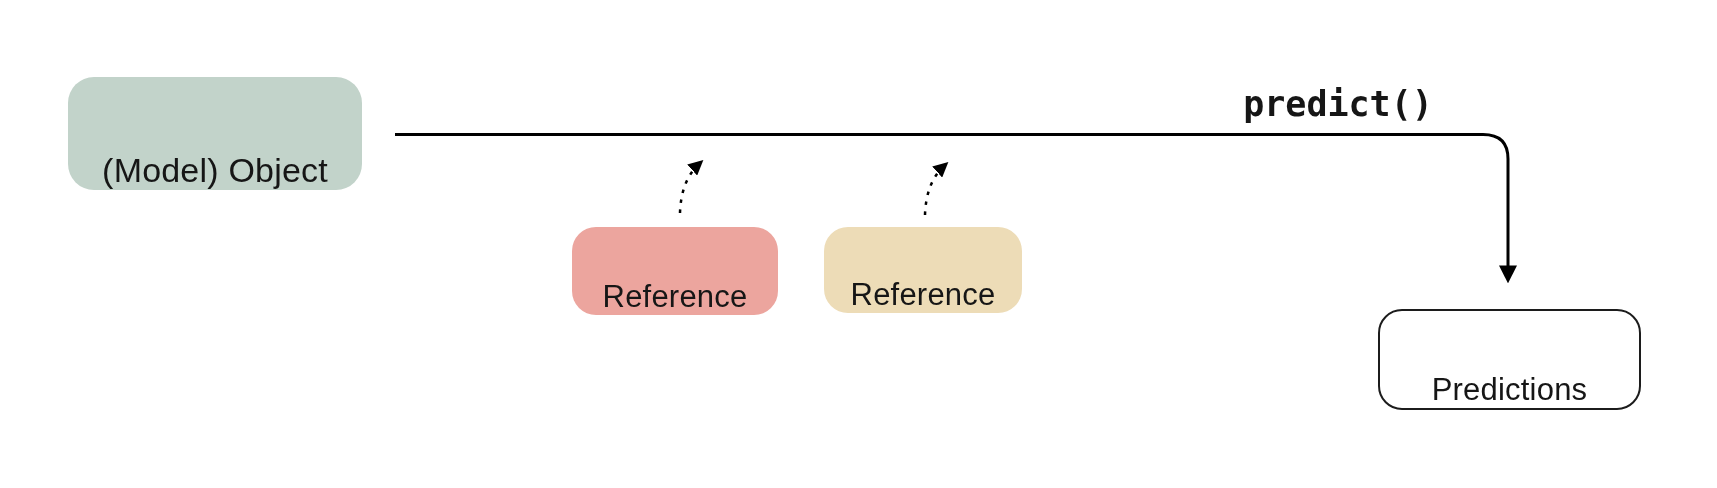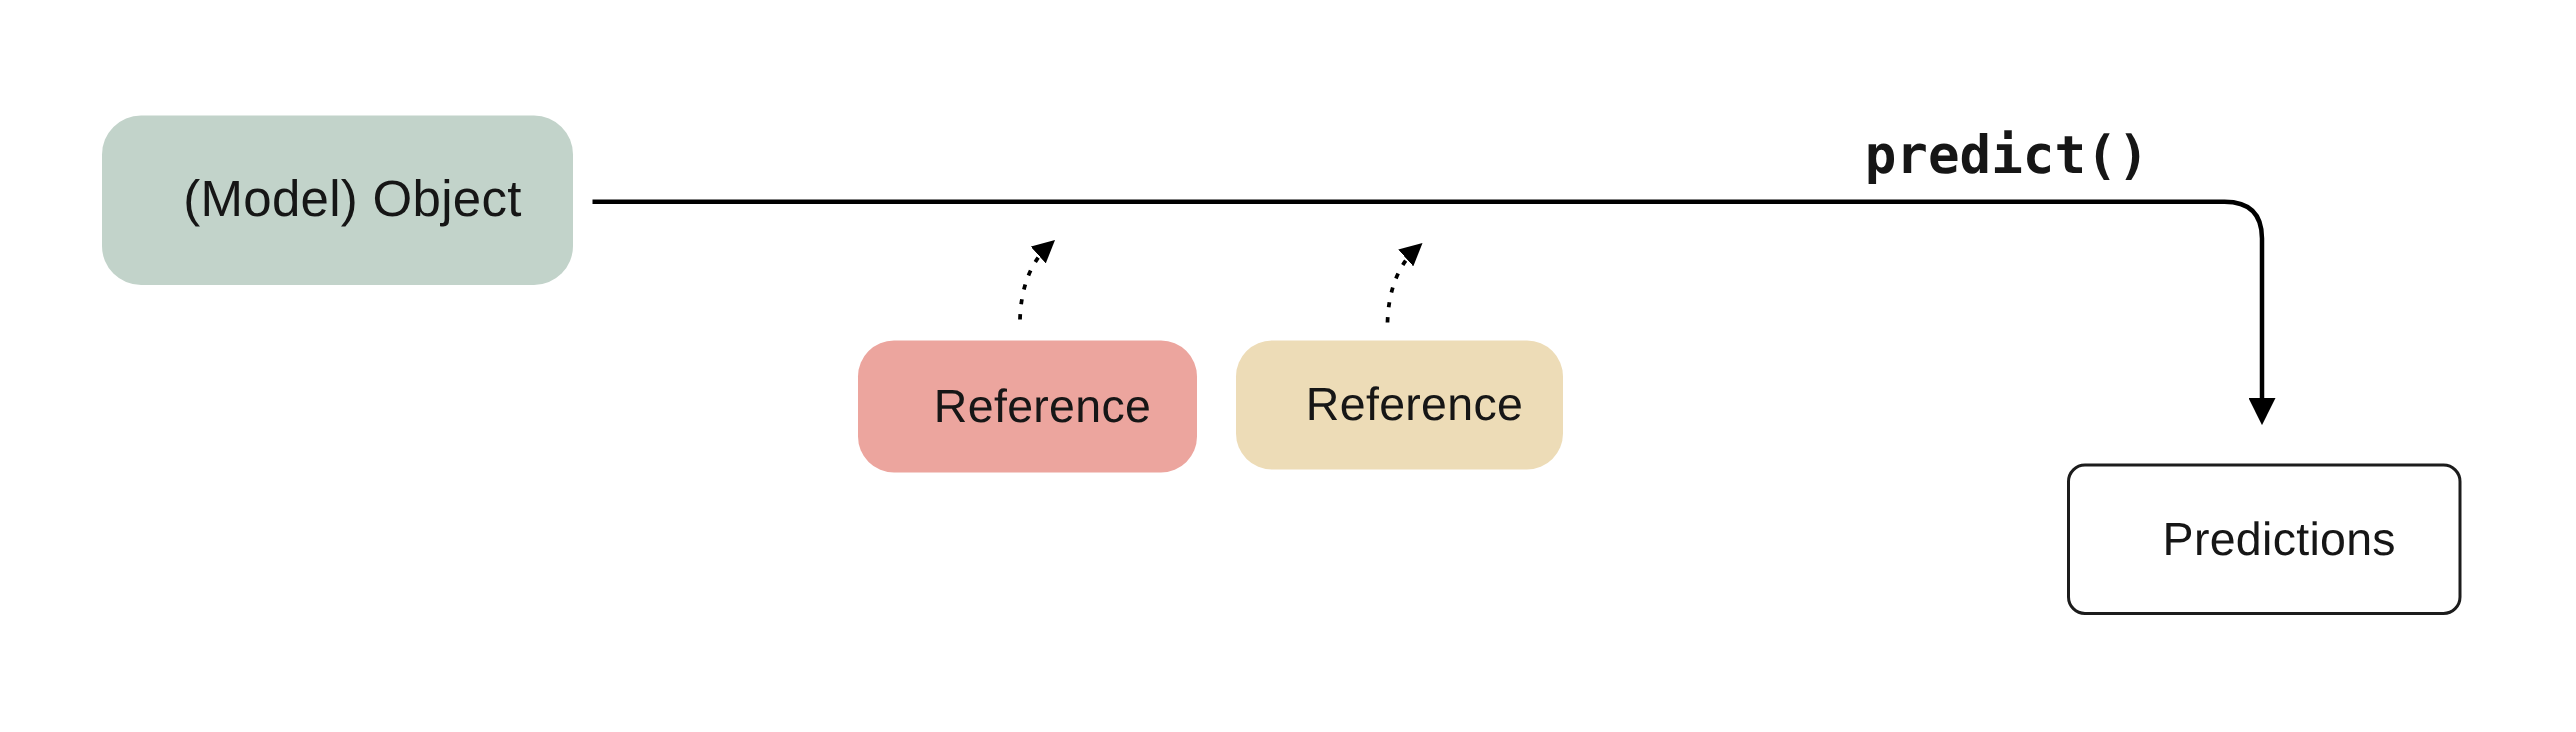--- a/index.html
+++ b/index.html
@@ -13,25 +13,24 @@
     color: #161616;
   }
   .connector-layer {
     position: absolute;
     left: 0; top: 0;
     width: 1717px; height: 488px;
   }
   .node {
     position: absolute;
     display: flex;
-    align-items: center;
+    align-items: flex-end;
     justify-content: center;
     text-align: center;
     letter-spacing: 0.2px;
-    padding-left: 20px;
   }
   .node-model {
     left: 68px; top: 77px;
     width: 294px; height: 113px;
     border-radius: 26px;
     font-size: 34px;
   }
   .node-ref1 {
     left: 572px; top: 227px;
     width: 206px; height: 88px;
@@ -40,21 +39,21 @@
   }
   .node-ref2 {
     left: 824px; top: 227px;
     width: 198px; height: 86px;
     border-radius: 24px;
     font-size: 31px;
   }
   .node-predictions {
     left: 1378px; top: 309px;
     width: 263px; height: 101px;
-    border-radius: 12px;
+    border-radius: 24px;
     border: 2px solid #1c1c1c;
     box-sizing: border-box;
     font-size: 31px;
   }
   .predict-label {
     position: absolute;
     left: 1338px; top: 84px;
     transform: translateX(-50%);
     font-family: "DejaVu Sans Mono", "Liberation Mono", monospace;
     font-weight: bold;

